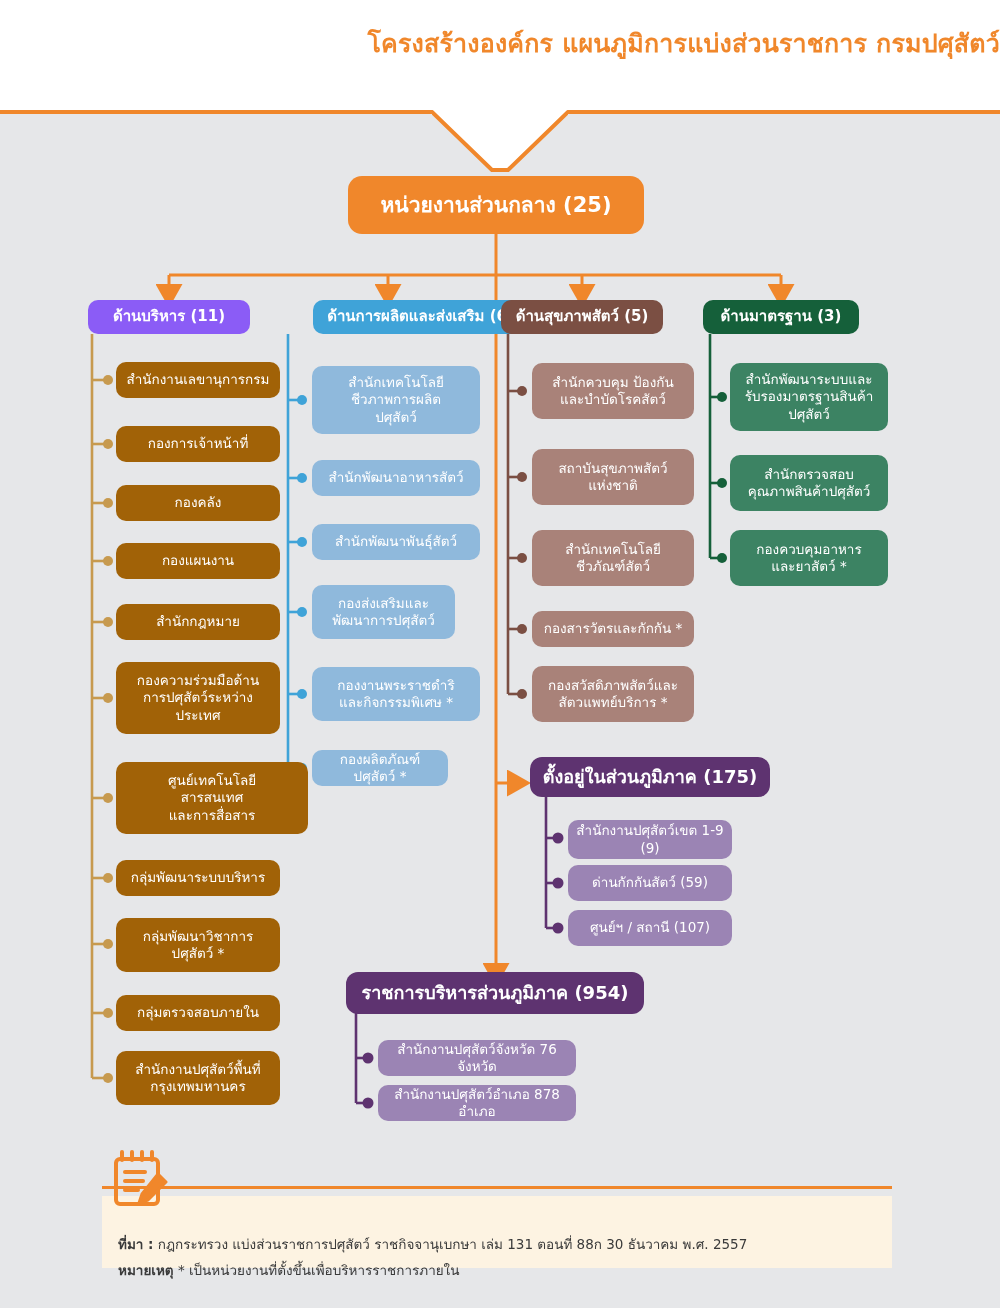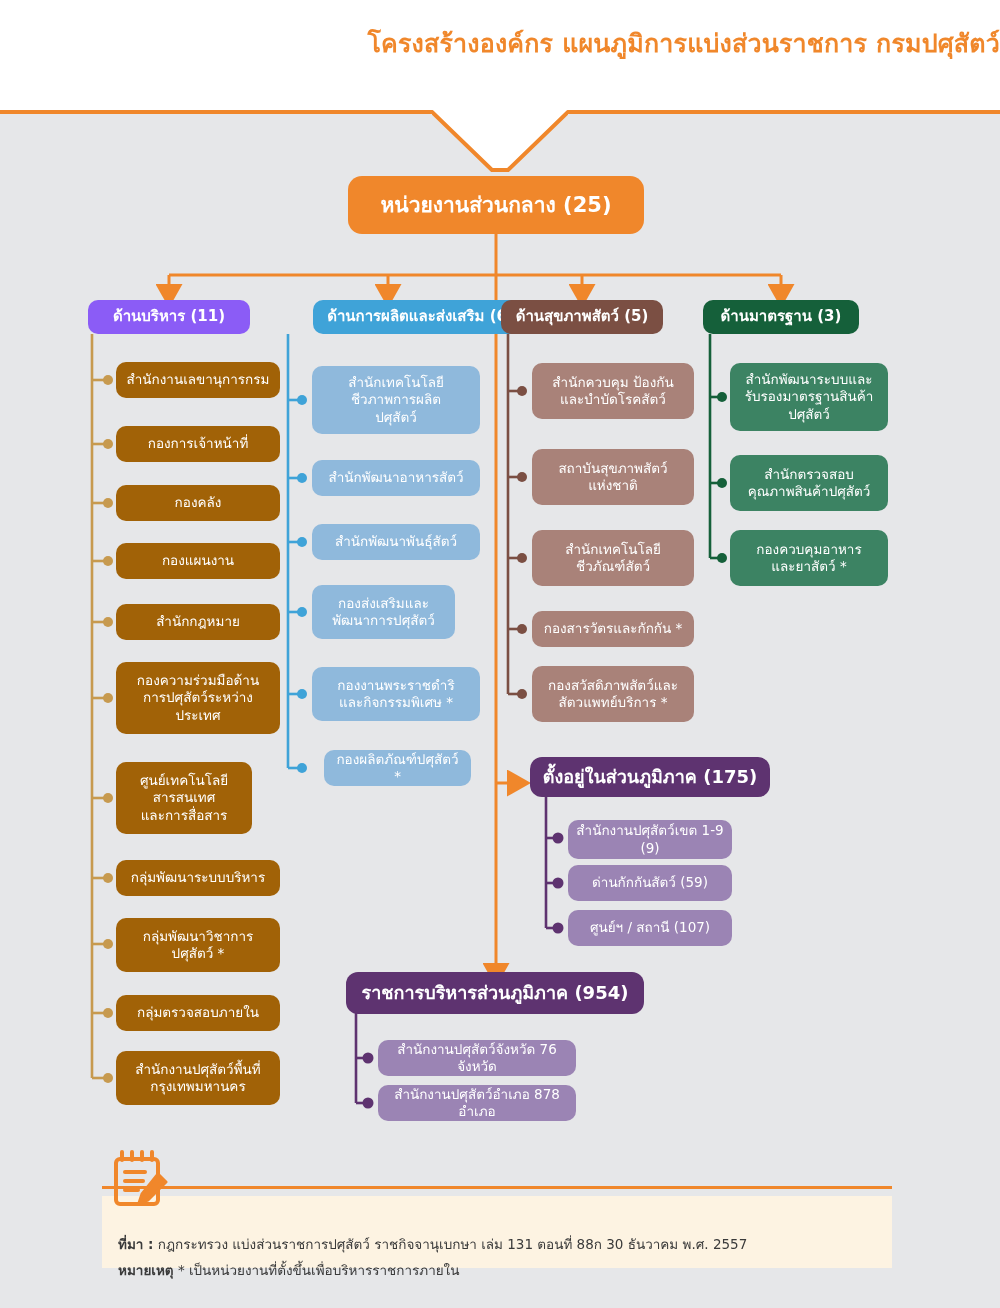--- a/index.html
+++ b/index.html
@@ -241,32 +241,32 @@
   <div class="node hdr hdr-prod">ด้านการผลิตและส่งเสริม (6)</div>
   <div class="node hdr hdr-health">ด้านสุขภาพสัตว์ (5)</div>
   <div class="node hdr hdr-std">ด้านมาตรฐาน (3)</div>
 
   <div class="node leaf leaf-admin" style="left:116px;top:362px;width:164px;height:36px">สำนักงานเลขานุการกรม</div>
   <div class="node leaf leaf-admin" style="left:116px;top:426px;width:164px;height:36px">กองการเจ้าหน้าที่</div>
   <div class="node leaf leaf-admin" style="left:116px;top:485px;width:164px;height:36px">กองคลัง</div>
   <div class="node leaf leaf-admin" style="left:116px;top:543px;width:164px;height:36px">กองแผนงาน</div>
   <div class="node leaf leaf-admin" style="left:116px;top:604px;width:164px;height:36px">สำนักกฎหมาย</div>
   <div class="node leaf leaf-admin" style="left:116px;top:662px;width:164px;height:72px">กองความร่วมมือด้าน<br>การปศุสัตว์ระหว่าง<br>ประเทศ</div>
-  <div class="node leaf leaf-admin" style="left:116px;top:762px;width:136px;height:72px">ศูนย์เทคโนโลยี<br>สารสนเทศ<br>และการสื่อสาร</div>
+  <div class="node leaf leaf-admin" style="left:116px;top:762px;width:192px;height:72px">ศูนย์เทคโนโลยี<br>สารสนเทศ<br>และการสื่อสาร</div>
   <div class="node leaf leaf-admin" style="left:116px;top:860px;width:164px;height:36px">กลุ่มพัฒนาระบบบริหาร</div>
   <div class="node leaf leaf-admin" style="left:116px;top:918px;width:164px;height:54px">กลุ่มพัฒนาวิชาการ<br>ปศุสัตว์ *</div>
   <div class="node leaf leaf-admin" style="left:116px;top:995px;width:164px;height:36px">กลุ่มตรวจสอบภายใน</div>
   <div class="node leaf leaf-admin" style="left:116px;top:1051px;width:164px;height:54px">สำนักงานปศุสัตว์พื้นที่<br>กรุงเทพมหานคร</div>
 
   <div class="node leaf leaf-prod" style="left:312px;top:366px;width:168px;height:68px">สำนักเทคโนโลยี<br>ชีวภาพการผลิต<br>ปศุสัตว์</div>
   <div class="node leaf leaf-prod" style="left:312px;top:460px;width:168px;height:36px">สำนักพัฒนาอาหารสัตว์</div>
   <div class="node leaf leaf-prod" style="left:312px;top:524px;width:168px;height:36px">สำนักพัฒนาพันธุ์สัตว์</div>
   <div class="node leaf leaf-prod" style="left:312px;top:585px;width:143px;height:54px">กองส่งเสริมและ<br>พัฒนาการปศุสัตว์</div>
   <div class="node leaf leaf-prod" style="left:312px;top:667px;width:168px;height:54px">กองงานพระราชดำริ<br>และกิจกรรมพิเศษ *</div>
-  <div class="node leaf leaf-prod" style="left:324px;top:750px;width:147px;height:36px">กองผลิตภัณฑ์ปศุสัตว์ *</div>
+  <div class="node leaf leaf-prod" style="left:312px;top:750px;width:136px;height:36px">กองผลิตภัณฑ์ปศุสัตว์ *</div>
 
   <div class="node leaf leaf-health" style="left:532px;top:363px;width:162px;height:56px">สำนักควบคุม ป้องกัน<br>และบำบัดโรคสัตว์</div>
   <div class="node leaf leaf-health" style="left:532px;top:449px;width:162px;height:56px">สถาบันสุขภาพสัตว์<br>แห่งชาติ</div>
   <div class="node leaf leaf-health" style="left:532px;top:530px;width:162px;height:56px">สำนักเทคโนโลยี<br>ชีวภัณฑ์สัตว์</div>
   <div class="node leaf leaf-health" style="left:532px;top:611px;width:162px;height:36px">กองสารวัตรและกักกัน *</div>
   <div class="node leaf leaf-health" style="left:532px;top:666px;width:162px;height:56px">กองสวัสดิภาพสัตว์และ<br>สัตวแพทย์บริการ *</div>
 
   <div class="node leaf leaf-std" style="left:730px;top:363px;width:158px;height:68px">สำนักพัฒนาระบบและ<br>รับรองมาตรฐานสินค้า<br>ปศุสัตว์</div>
   <div class="node leaf leaf-std" style="left:730px;top:455px;width:158px;height:56px">สำนักตรวจสอบ<br>คุณภาพสินค้าปศุสัตว์</div>
   <div class="node leaf leaf-std" style="left:730px;top:530px;width:158px;height:56px">กองควบคุมอาหาร<br>และยาสัตว์ *</div>

